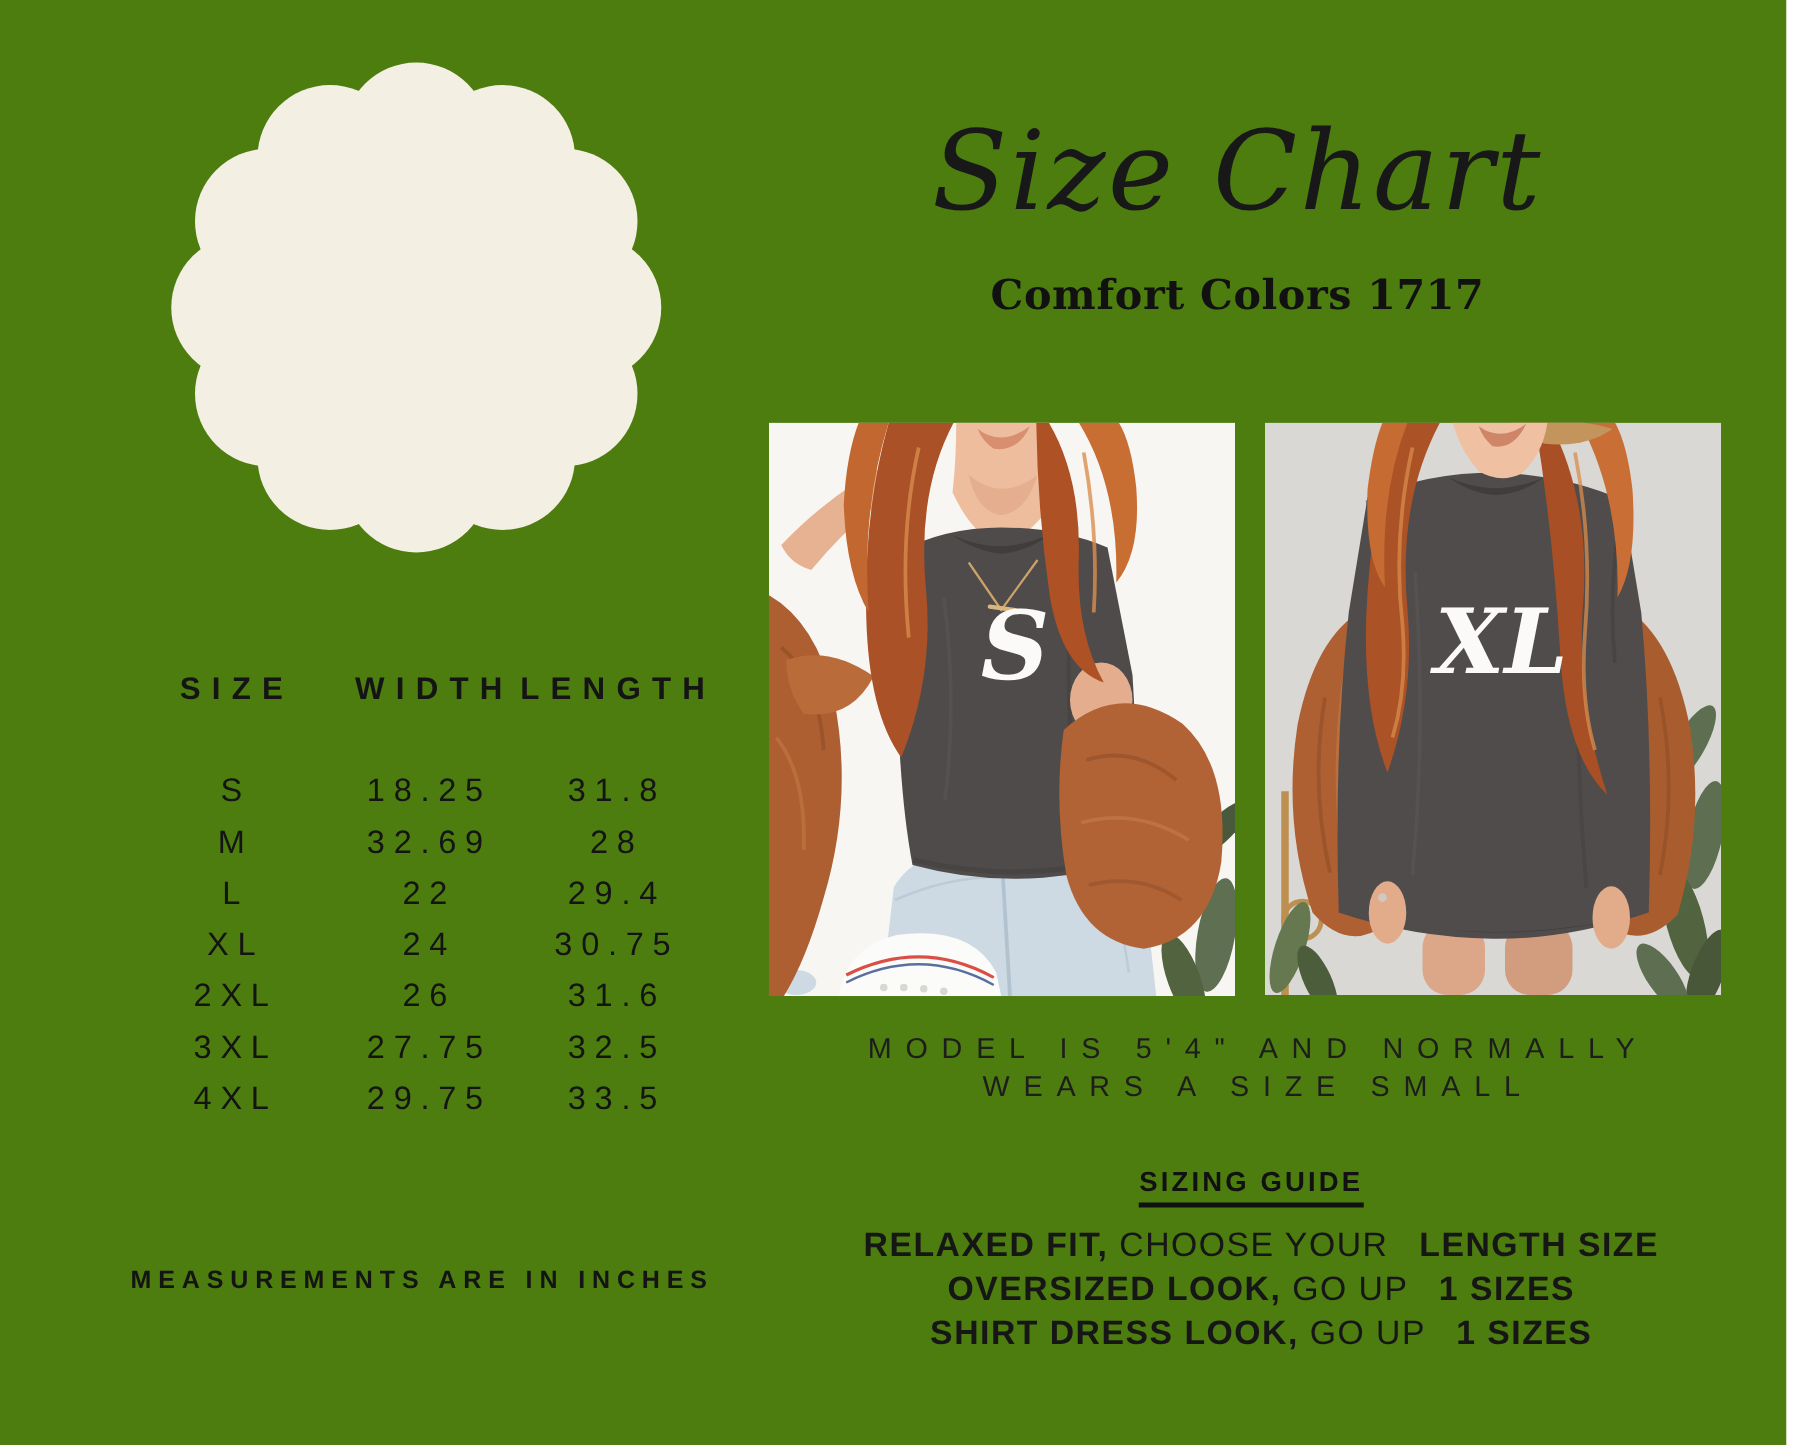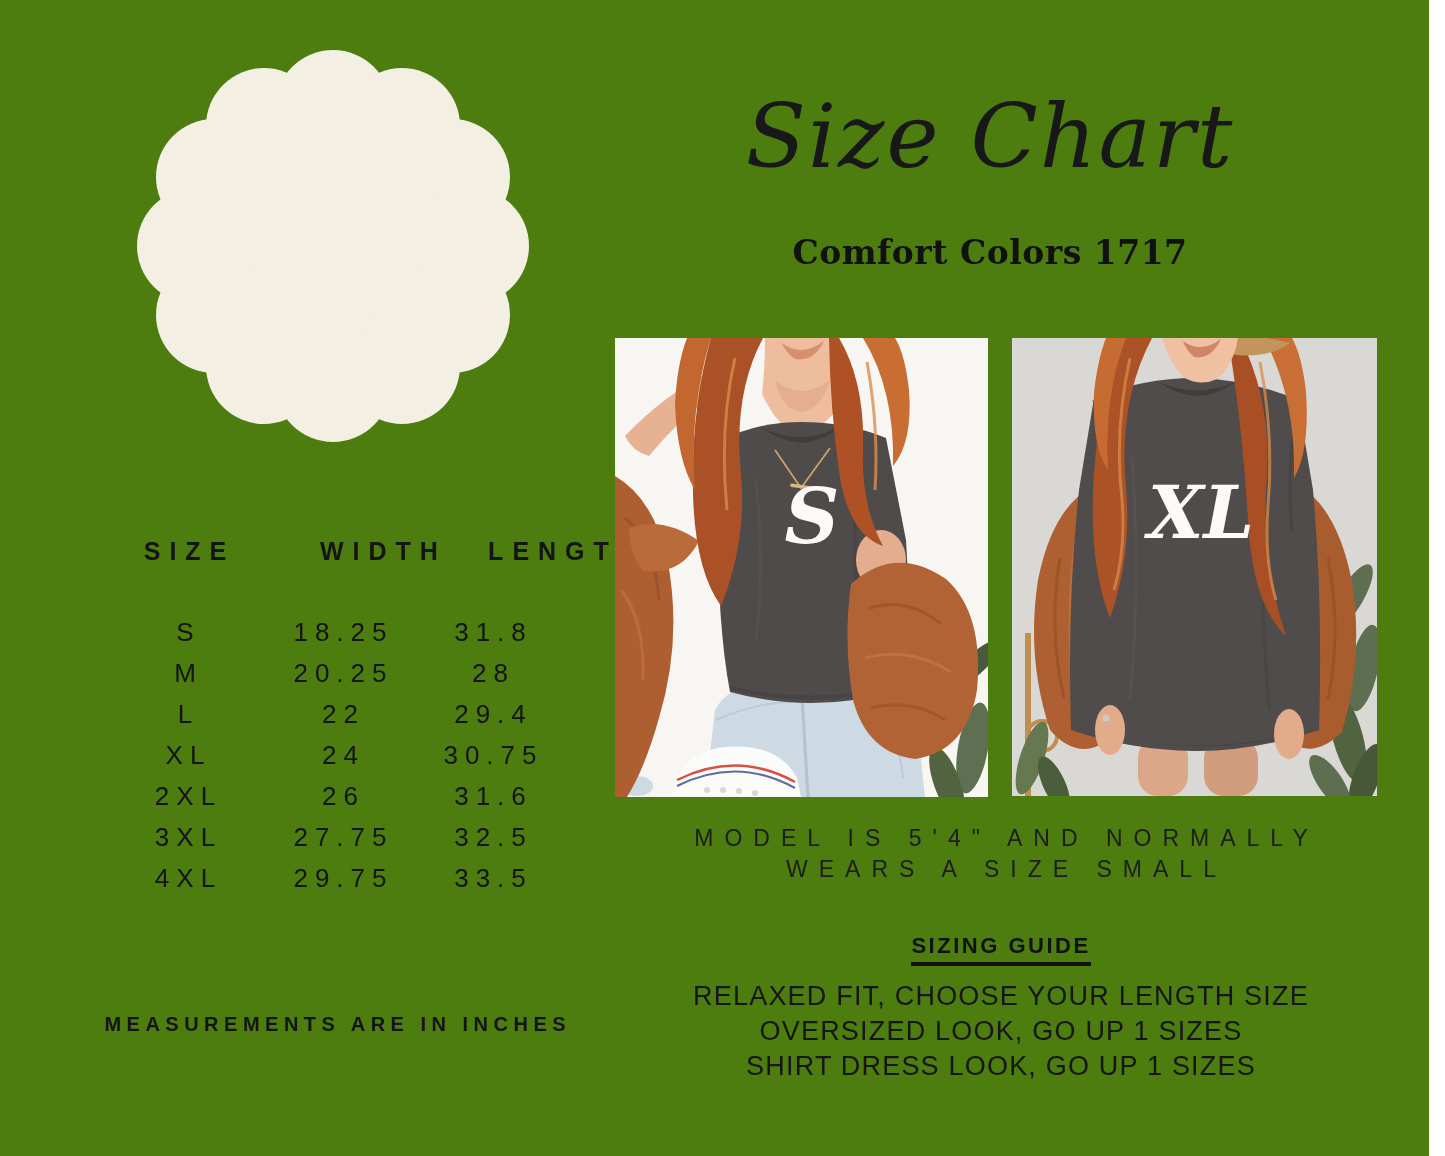--- a/index.html
+++ b/index.html
@@ -13,26 +13,26 @@
   .flower{position:absolute;left:133px;top:46px;width:400px;height:400px;}
 
   
   .header{position:absolute;left:690px;top:62px;width:600px;text-align:center;}
   .title{
     font-family:"DejaVu Serif",serif;font-style:italic;font-weight:400;
     font-size:88px;line-height:150px;letter-spacing:2px;color:#181818;
   }
   .subtitle{
     font-family:"DejaVu Serif",serif;font-weight:700;font-size:33px;
-    letter-spacing:0.5px;color:#111;margin-top:23px;line-height:36px;
+    letter-spacing:0.5px;color:#111;margin-top:6px;line-height:36px;
   }
 
   
   .size-table{position:absolute;left:95px;top:537px;width:480px;}
-  .st-header{display:grid;grid-template-columns:180px 130px 170px;gap:36px;}
+  .st-header{display:grid;grid-template-columns:180px 130px 170px;}
   .st-header .cell{
     text-align:center;font-weight:700;font-size:25px;letter-spacing:9px;text-indent:9px;
   }
   .st-body{margin-top:52px;display:flex;flex-direction:column;gap:12px;}
   .st-row{display:grid;grid-template-columns:180px 130px 170px;}
   .st-row .cell{
     text-align:center;font-weight:500;font-size:26px;letter-spacing:7px;text-indent:7px;line-height:29px;
   }
   .footnote{
     position:absolute;left:95px;top:1013px;width:480px;text-align:center;
@@ -51,21 +51,21 @@
     font-size:23px;font-weight:500;letter-spacing:11px;text-indent:11px;line-height:31px;color:#1d1d1d;
   }
 
   
   .sizing-guide{position:absolute;left:642px;top:933px;width:718px;text-align:center;}
   .sg-title{
     display:inline-block;font-size:22px;font-weight:800;letter-spacing:2.5px;
     border-bottom:4px solid #111;padding-bottom:3px;color:#111;
   }
   .sg-lines{margin-top:13px;font-size:27px;line-height:35px;letter-spacing:1.2px;color:#161616;}
-  .sg-lines .b{font-weight:400;}
+  .sg-lines .b{font-weight:700;margin-left:16px;}
   .sg-lines .m{font-weight:400;}
 </style>
 </head>
 <body>
 
 <div class="canvas">
 
   <svg class="flower" viewBox="0 0 400 400" aria-hidden="true">
     <g fill="#f3efe2">
       <circle cx="200" cy="200" r="148"></circle>
@@ -96,21 +96,21 @@
       <div class="cell">LENGTH</div>
     </div>
     <div class="st-body">
       <div class="st-row">
         <div class="cell">S</div>
         <div class="cell">18.25</div>
         <div class="cell">31.8</div>
       </div>
       <div class="st-row">
         <div class="cell">M</div>
-        <div class="cell">20.25</div>
+        <div class="cell">32.69</div>
         <div class="cell">28</div>
       </div>
       <div class="st-row">
         <div class="cell">L</div>
         <div class="cell">22</div>
         <div class="cell">29.4</div>
       </div>
       <div class="st-row">
         <div class="cell">XL</div>
         <div class="cell">24</div>

